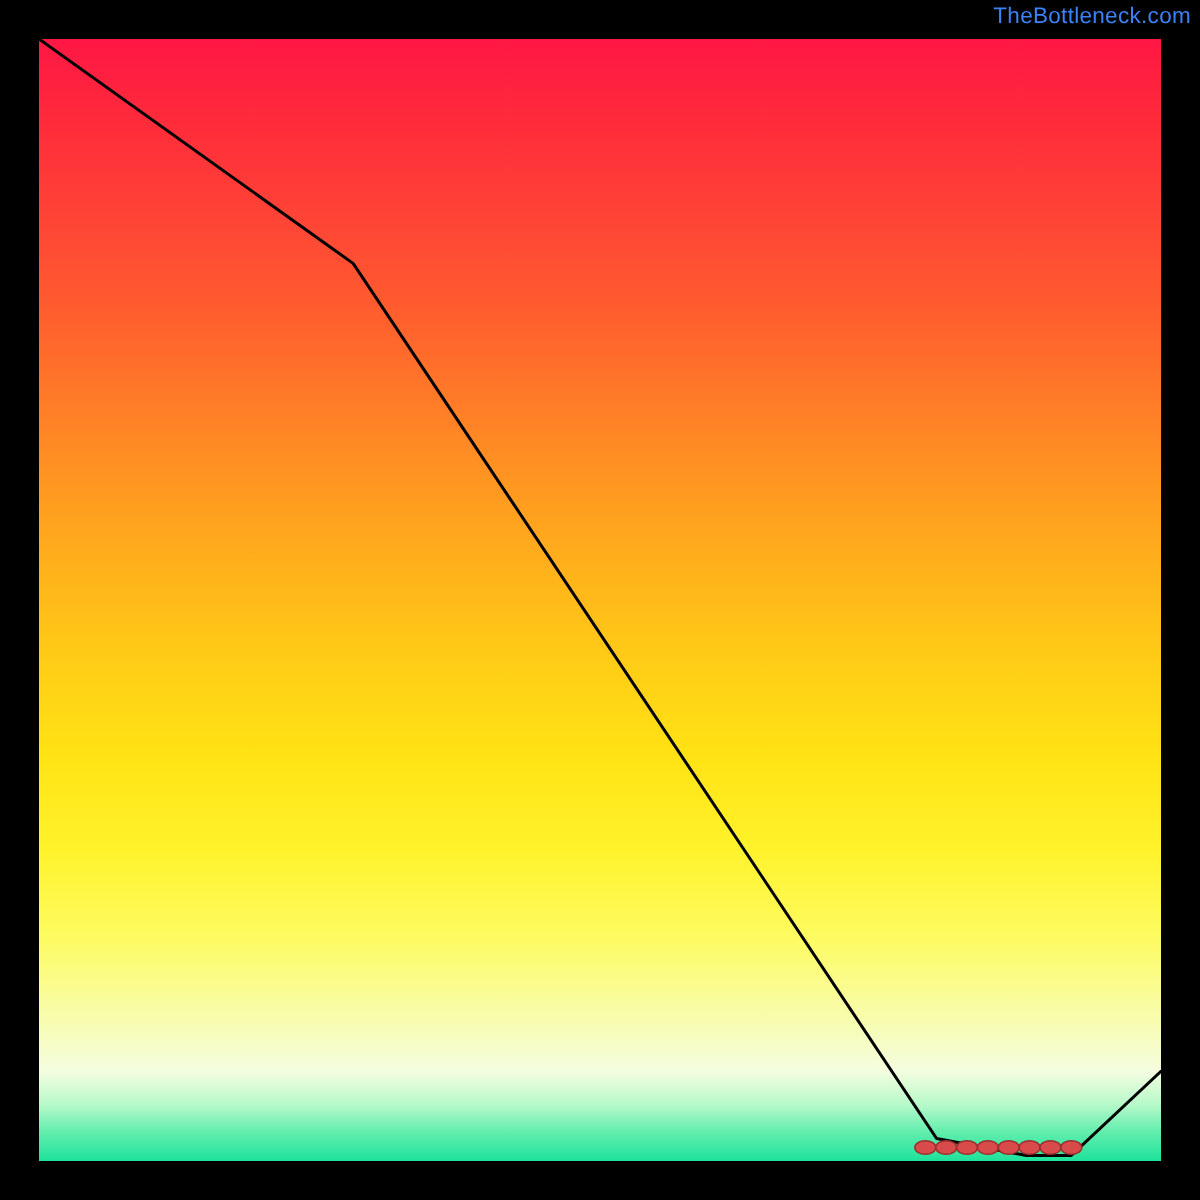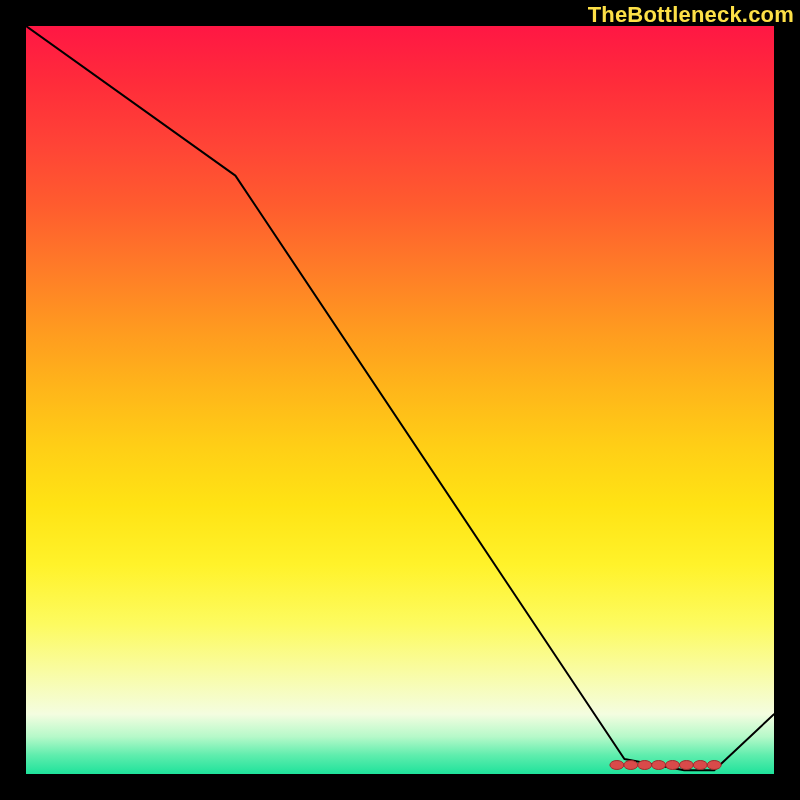--- a/index.html
+++ b/index.html
@@ -14,23 +14,23 @@
   .frame {
     position: relative;
     width: 800px;
     height: 800px;
     background: #000;
   }
   .watermark {
     position: absolute;
     top: 2px;
     right: 6px;
-    color: #fde047;
-    font-size: 22px;
-    font-weight: 700;
+    color: #3b82f6;
+    font-size: 15px;
+    font-weight: 400;
     letter-spacing: 0.2px;
     z-index: 5;
   }
   .plot {
     position: absolute;
     left: 26px;
     top: 26px;
     width: 748px;
     height: 748px;
     background: linear-gradient(to bottom,

